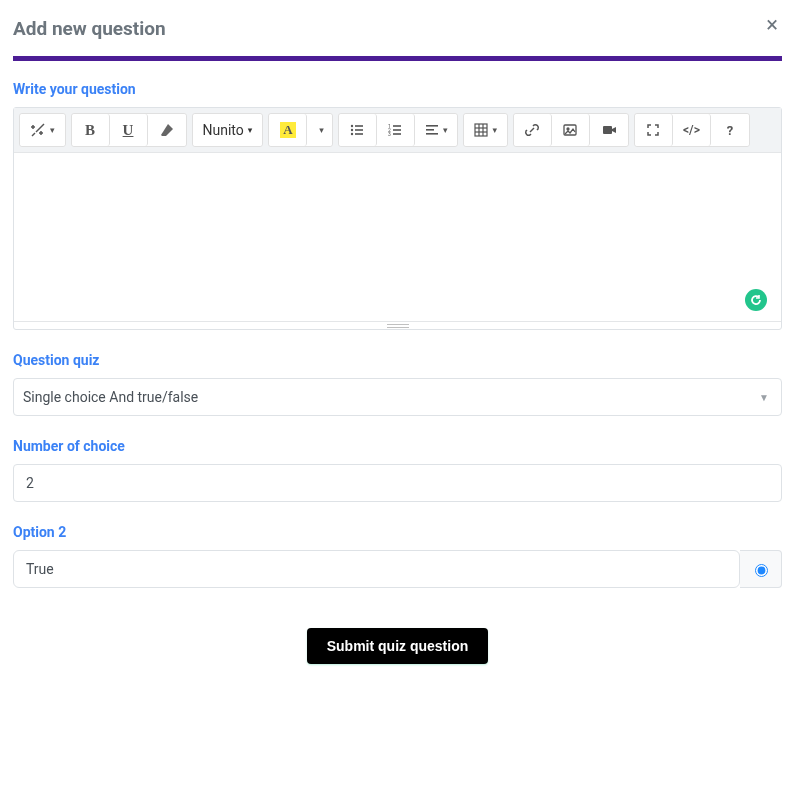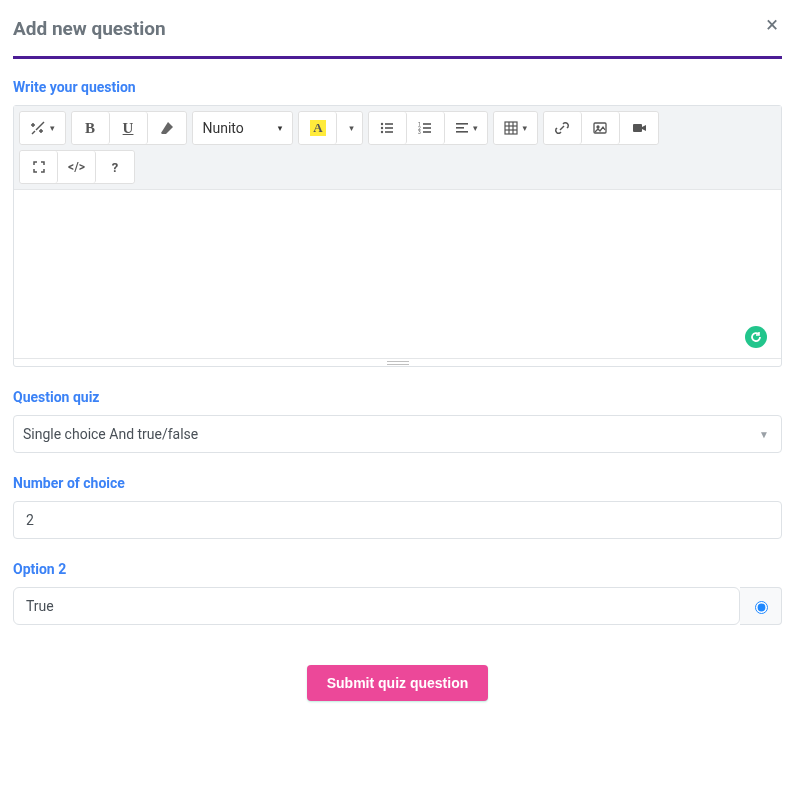--- a/index.html
+++ b/index.html
@@ -13,21 +13,21 @@
     overflow: hidden;
   }
   .modal {
     padding: 0 13px;
   }
   .header {
     display: flex;
     justify-content: space-between;
     align-items: center;
     padding: 14px 0;
-    border-bottom: 3px solid #4c1d95;
+    border-bottom: 5px solid #4c1d95;
   }
   .header h2 {
     margin: 0;
     font-size: 19px;
     font-weight: 700;
     color: #6c757d;
   }
   .close-btn {
     font-size: 22px;
     color: #6c757d;
@@ -86,21 +86,20 @@
     font-size: 13px;
   }
   .tbtn svg { display: block; }
   .tbtn .caret {
     margin-left: 4px;
     font-size: 9px;
   }
   .font-btn {
     font-size: 14px;
     color: #333;
-    gap: 30px;
   }
   .highlight {
     background: #ffeb3b;
     padding: 0 3px;
     font-weight: 700;
     font-family: Georgia, serif;
   }
   .editor-area {
     position: relative;
     height: 168px;
@@ -189,21 +188,21 @@
     accent-color: #1e88ff;
     width: 13px;
     height: 13px;
   }
   .footer {
     display: flex;
     justify-content: center;
     margin-top: 40px;
   }
   .submit-btn {
-    background: #ec4899;
+    background: #000000;
     color: #fff;
     border: none;
     border-radius: 4px;
     padding: 10px 20px;
     font-size: 14px;
     font-weight: 600;
     cursor: pointer;
     box-shadow: 0 1px 2px rgba(34,197,140,.3);
   }
   .bold { font-weight: 900; font-family: Georgia, serif; font-size: 15px;}

